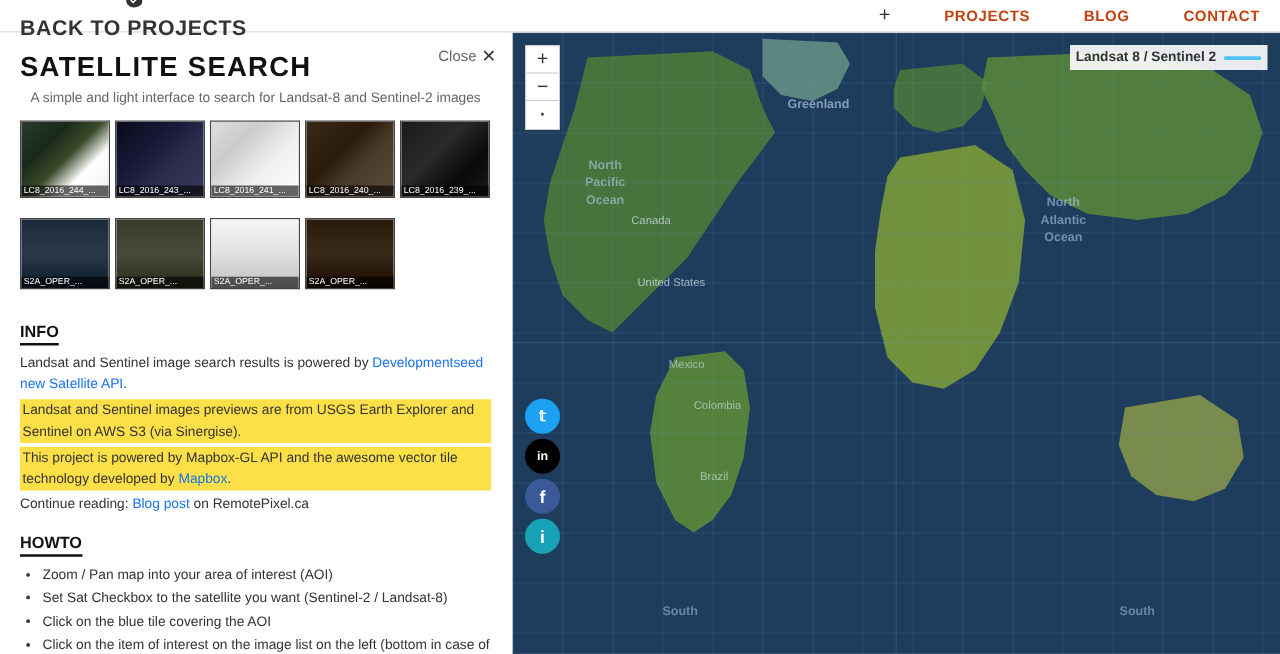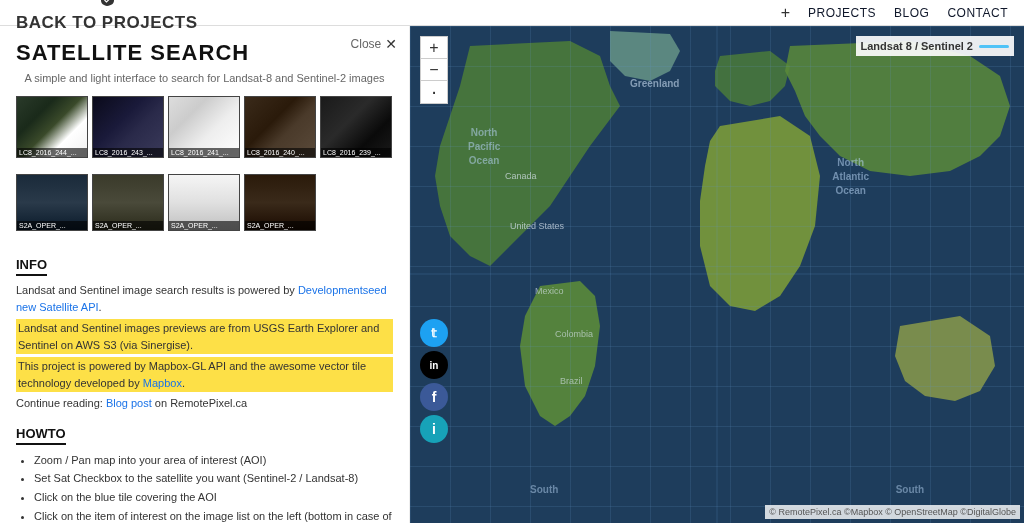--- a/index.html
+++ b/index.html
@@ -32,24 +32,25 @@
       width: 14px;
       height: 14px;
     }
     #top-nav .right-nav {
       display: flex;
       align-items: center;
       gap: 18px;
     }
     #top-nav .right-nav a {
       text-decoration: none;
-      color: #0f172a;
+      color: #c2410c;
       font-size: 12px;
-      font-weight: normal;
+      font-weight: bold;
       letter-spacing: 0.5px;
+      margin-left: 25px;
     }
     #top-nav .home-icon {
       font-size: 14px;
       color: #333;
     }
 
     
     #main-layout {
       display: flex;
       height: calc(523px - 26px);
@@ -463,21 +464,21 @@
 
     <div style="position:absolute; top:52px; left:220px; color:rgba(200,220,240,0.6); font-size:10px; font-weight:bold; text-align:center; pointer-events:none;">Greenland</div>
     <div style="position:absolute; top:100px; left:58px; color:rgba(180,210,240,0.55); font-size:10px; font-weight:bold; text-align:center; pointer-events:none; line-height:1.4;">North<br>Pacific<br>Ocean</div>
     <div style="position:absolute; top:130px; right:155px; color:rgba(180,210,240,0.55); font-size:10px; font-weight:bold; text-align:center; pointer-events:none; line-height:1.4;">North<br>Atlantic<br>Ocean</div>
     <div style="position:absolute; bottom:28px; left:120px; color:rgba(180,210,240,0.5); font-size:10px; font-weight:bold; pointer-events:none;">South</div>
     <div style="position:absolute; bottom:28px; right:100px; color:rgba(180,210,240,0.5); font-size:10px; font-weight:bold; pointer-events:none;">South</div>
 
     <div style="position:absolute; top:145px; left:95px; color:rgba(220,230,240,0.7); font-size:9px; pointer-events:none;">Canada</div>
     <div style="position:absolute; top:195px; left:100px; color:rgba(220,230,240,0.7); font-size:9px; pointer-events:none;">United States</div>
     <div style="position:absolute; top:260px; left:125px; color:rgba(220,230,240,0.6); font-size:9px; pointer-events:none;">Mexico</div>
-    <div style="position:absolute; top:303px; left:145px; color:rgba(220,230,240,0.6); font-size:9px; pointer-events:none;">Colombia</div>
+    <div style="position:absolute; top:293px; left:145px; color:rgba(220,230,240,0.6); font-size:9px; pointer-events:none;">Colombia</div>
     <div style="position:absolute; top:350px; left:150px; color:rgba(220,230,240,0.6); font-size:9px; pointer-events:none;">Brazil</div>
 
     <div class="map-zoom">
       <button>+</button>
       <button>−</button>
       <button style="font-size:20px; padding-bottom:3px;">·</button>
     </div>
 
     <div class="map-legend">
       <span>Landsat 8 / Sentinel 2</span>
@@ -492,16 +493,15 @@
         <span style="font-size:10px; font-weight:bold;">in</span>
       </div>
       <div class="social-icon social-facebook">
         <span style="font-size:14px; font-weight:bold;">f</span>
       </div>
       <div class="social-icon social-info">
         <span style="font-size:14px; font-weight:bold;">i</span>
       </div>
     </div>
 
-    <div class="map-attribution">© RemotePixel.ca ©Mapbox © OpenStreetMap ©DigitalGlobe</div>
 
   </div>
 </div>
 
 </body></html>

